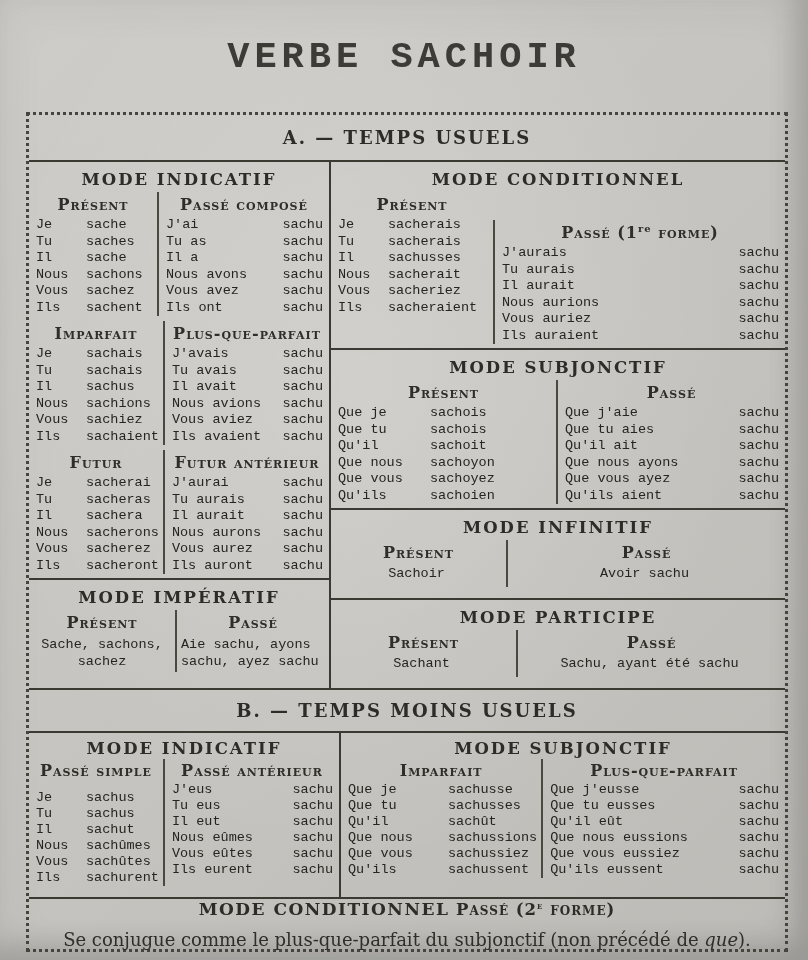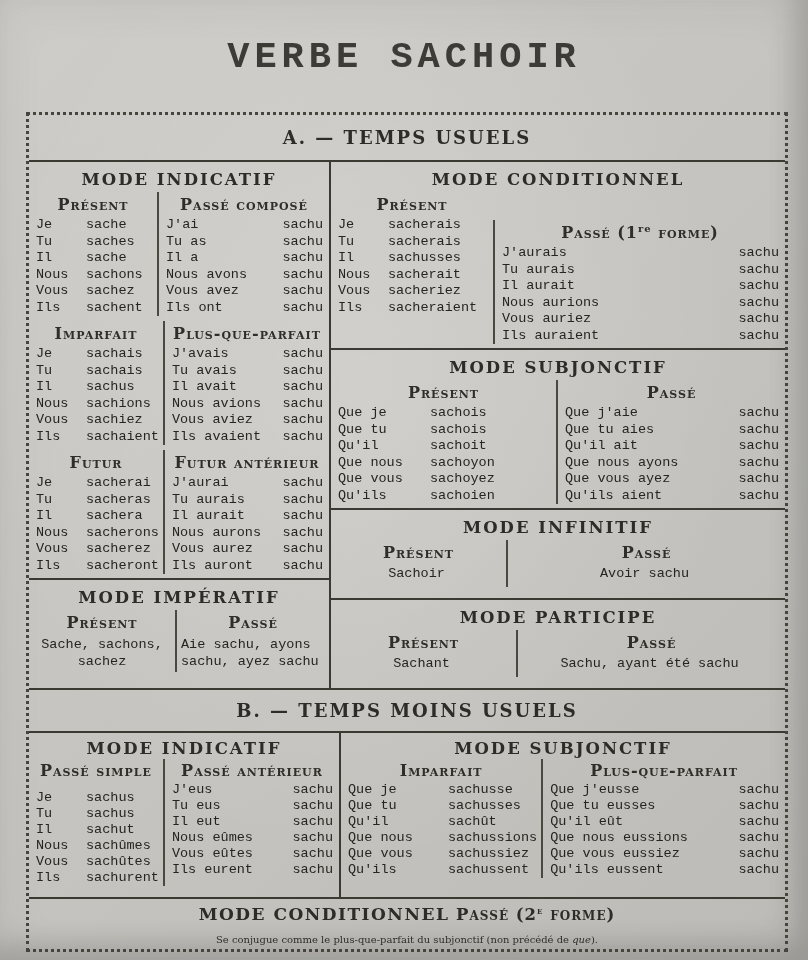--- a/index.html
+++ b/index.html
@@ -90,21 +90,21 @@
   .b-body .row { line-height:16px; }
   
   .footer {
     flex:1 1 auto; border-top:2px solid #3a3932;
     display:flex; flex-direction:column; align-items:center; justify-content:center; gap:10px;
   }
   .footer-title { font-family:"DejaVu Serif", serif; color:#2d2c26; white-space:nowrap; }
   .footer-title .bold { font-weight:bold; font-size:17px; letter-spacing:1.5px; }
   .footer-title .sc { font-variant:small-caps; font-weight:600; font-size:16.5px; letter-spacing:1px; }
   .footer-title sup { font-size:10px; }
-  .footer-note { font-family:"DejaVu Serif", serif; font-size:10px; color:#2f2e28; }
+  .footer-note { font-family:"DejaVu Serif", serif; font-size:18px; color:#2f2e28; }
 </style>
 </head>
 <body>
 
 <div class="page">
 
   <div class="verb-title">VERBE SACHOIR</div>
 
   <div class="main-box">
 

